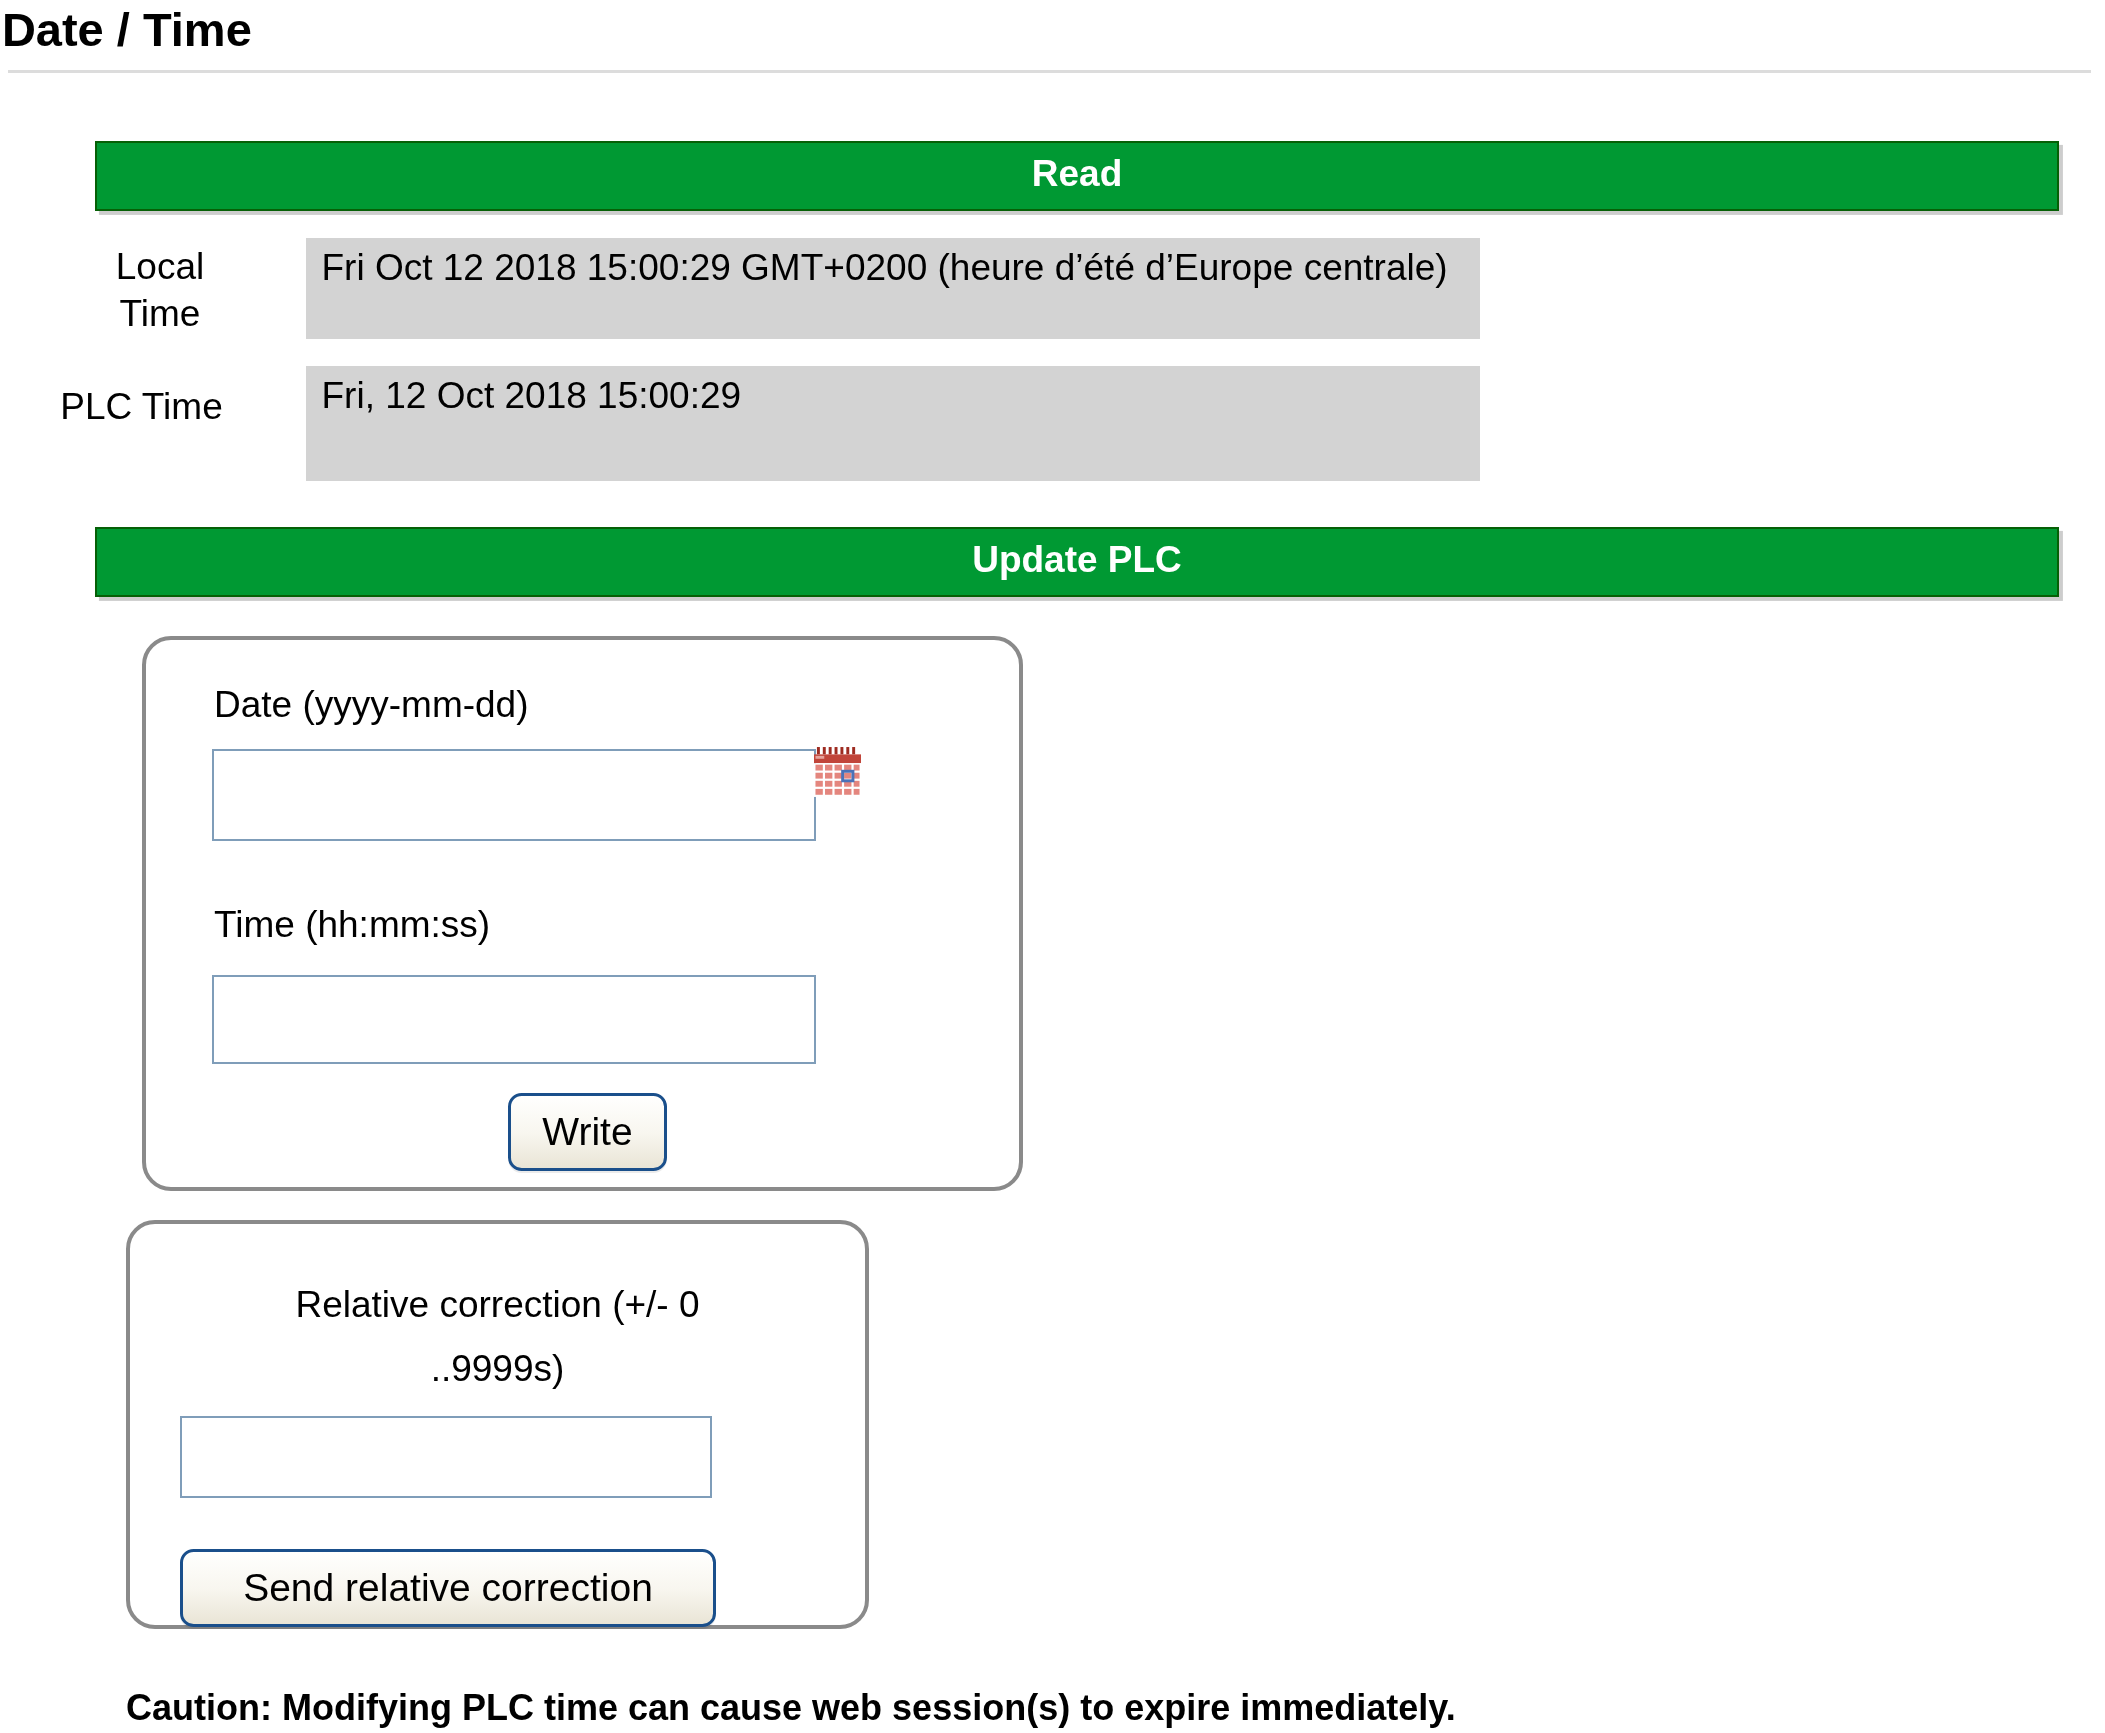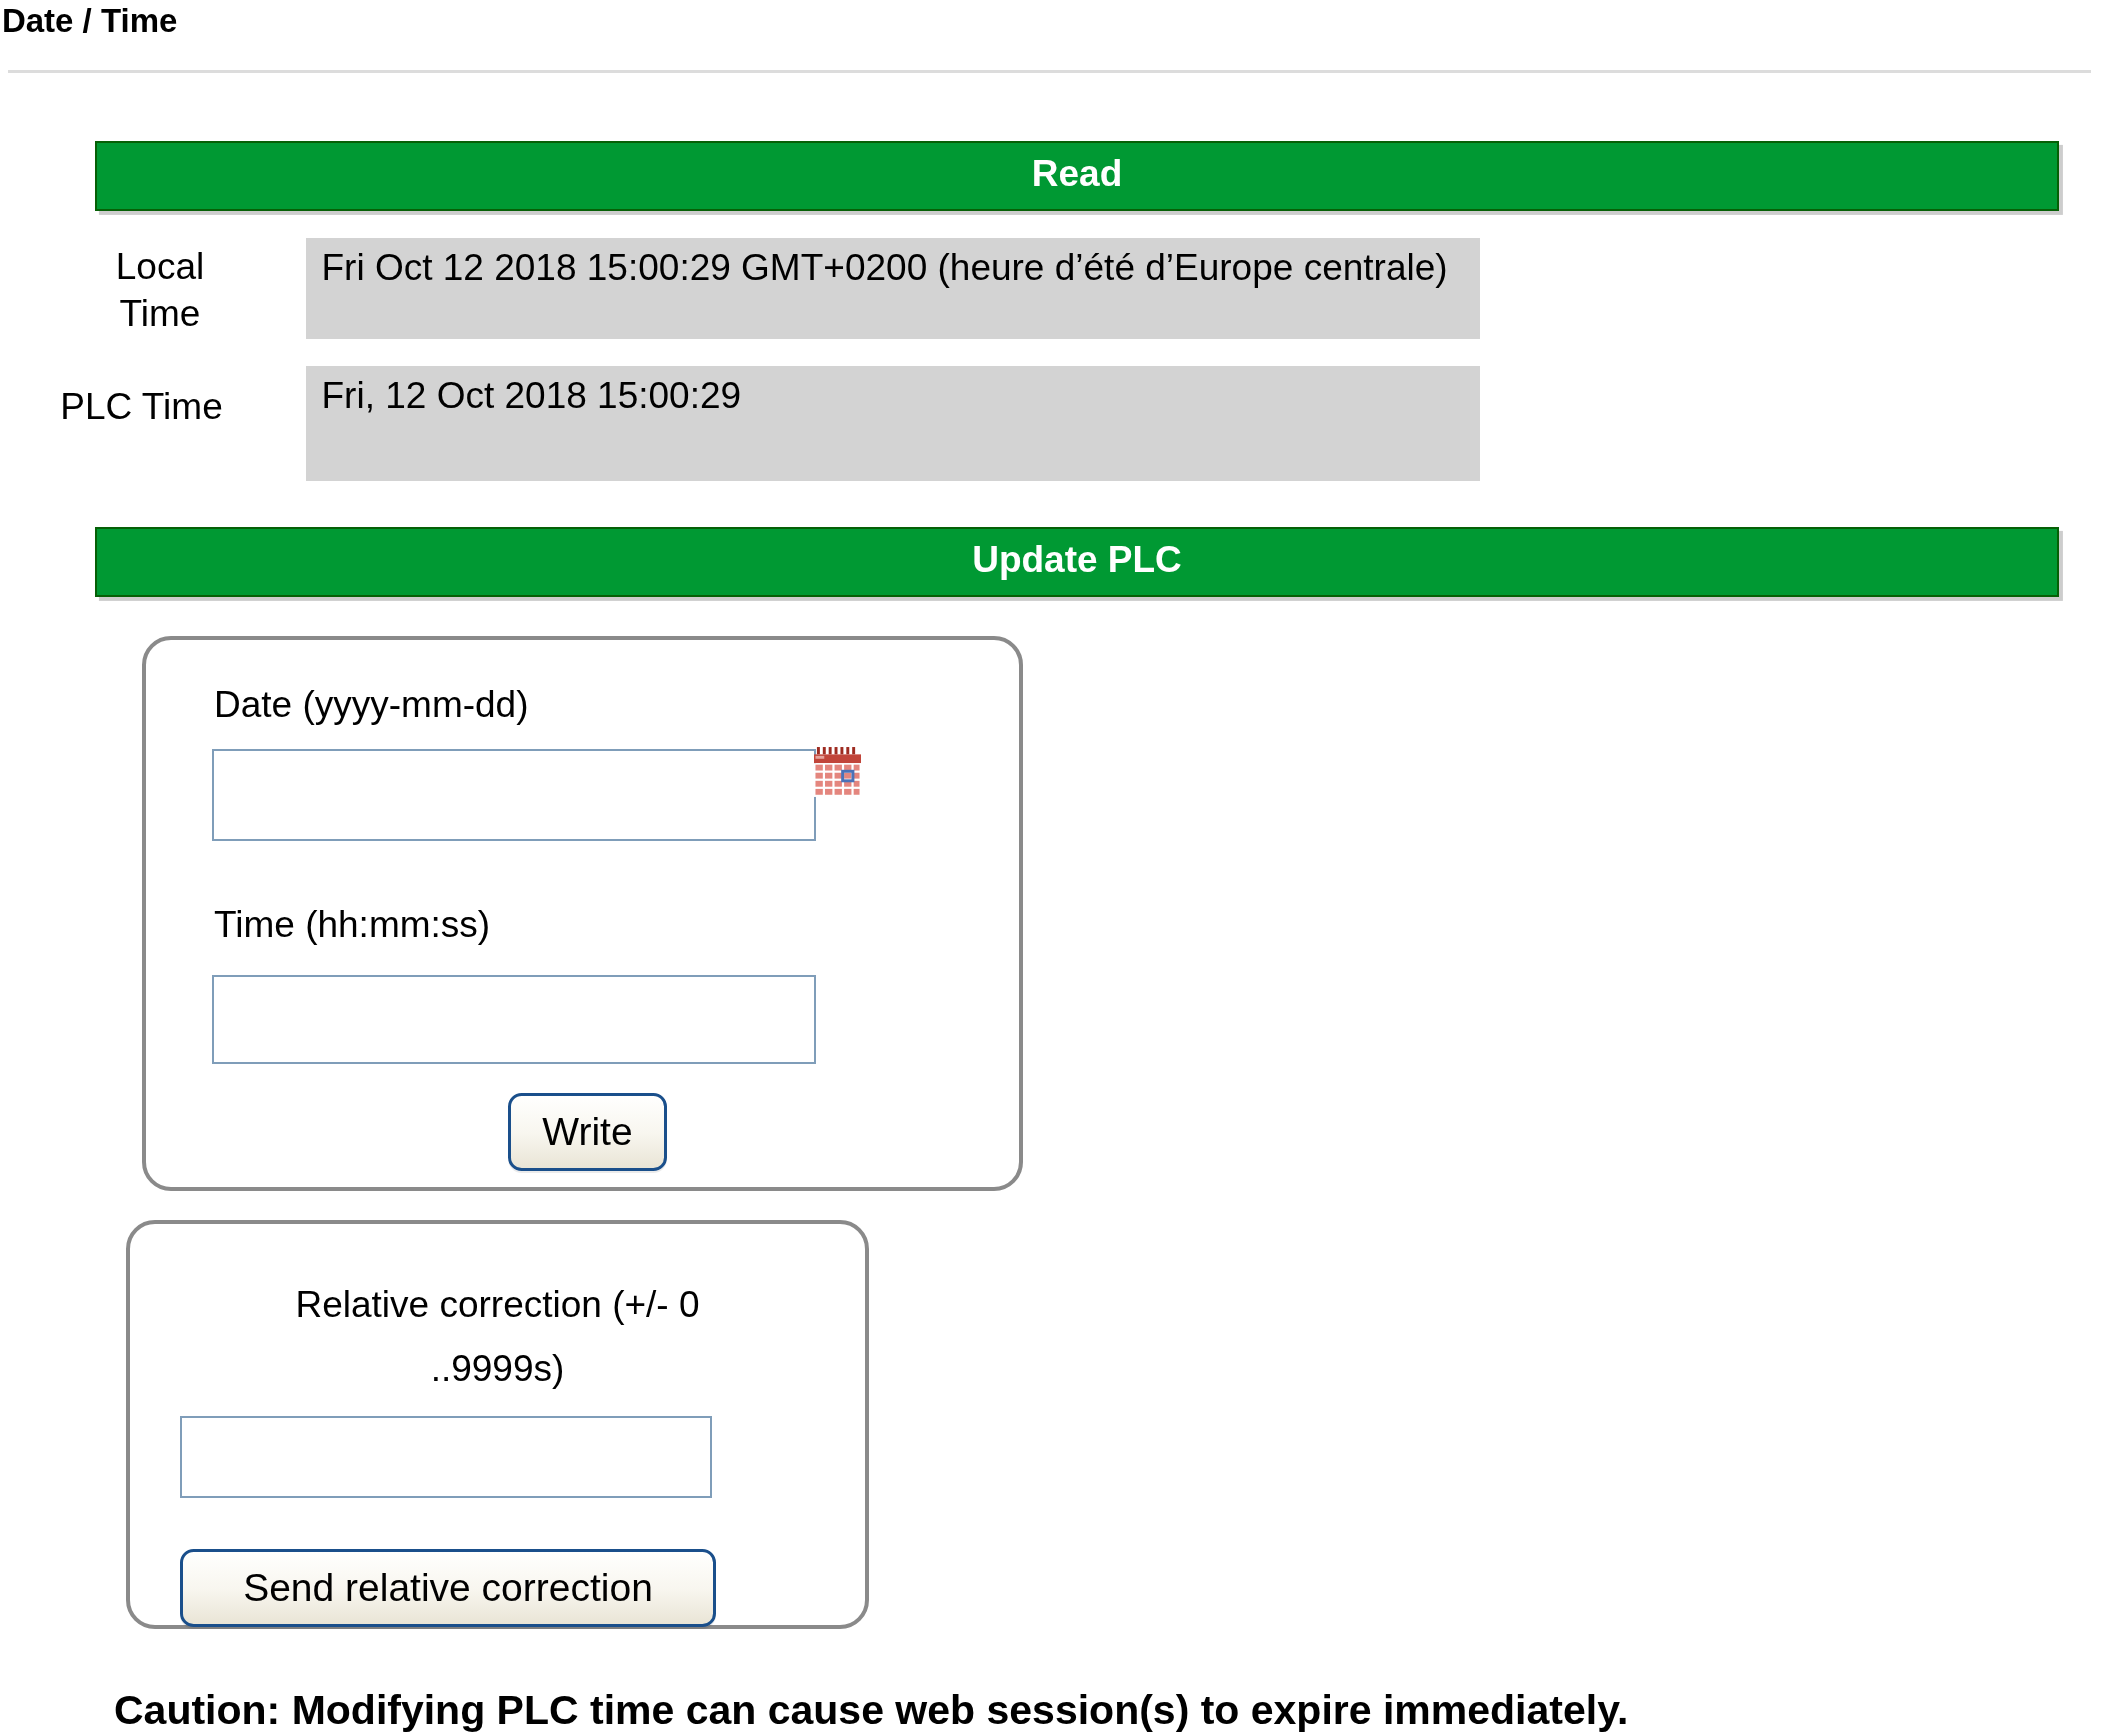--- a/index.html
+++ b/index.html
@@ -10,21 +10,21 @@
     height: 1733px;
     font-family: "Liberation Sans", sans-serif;
     color: #000;
     overflow: hidden;
     background: #fff;
   }
 
   
   .page-title {
     position: absolute; left: 1.9px; top: 1.9px;
-    font-size: 33px; font-weight: bold; letter-spacing: 0;
+    font-size: 47px; font-weight: bold; letter-spacing: 0;
   }
   .title-rule {
     position: absolute; left: 7.8px; top: 70px; right: 15.5px;
     height: 2.9px; background: #dcdcdc;
   }
 
   
   .banner {
     position: absolute; left: 95px; width: 1964px; height: 70px;
     background: #009933;
@@ -94,22 +94,22 @@
   
   .relative-label {
     position: absolute; left: 0; right: 0; top: 49px;
     font-size: 37px; line-height: 64px; text-align: center;
   }
   .relative-input { left: 50px; top: 192px; width: 532px; height: 82px; }
   .send-btn       { left: 50px; top: 325px; width: 536px; height: 78px; }
 
   
   .caution {
-    position: absolute; left: 114px; top: 1687px;
-    font-size: 41px; font-weight: bold;
+    position: absolute; left: 126px; top: 1687px;
+    font-size: 36px; font-weight: bold;
   }
 </style>
 </head>
 <body>
 
 <div class="page">
 
   <div class="page-title">Date / Time</div>
   <div class="title-rule"></div>
 

